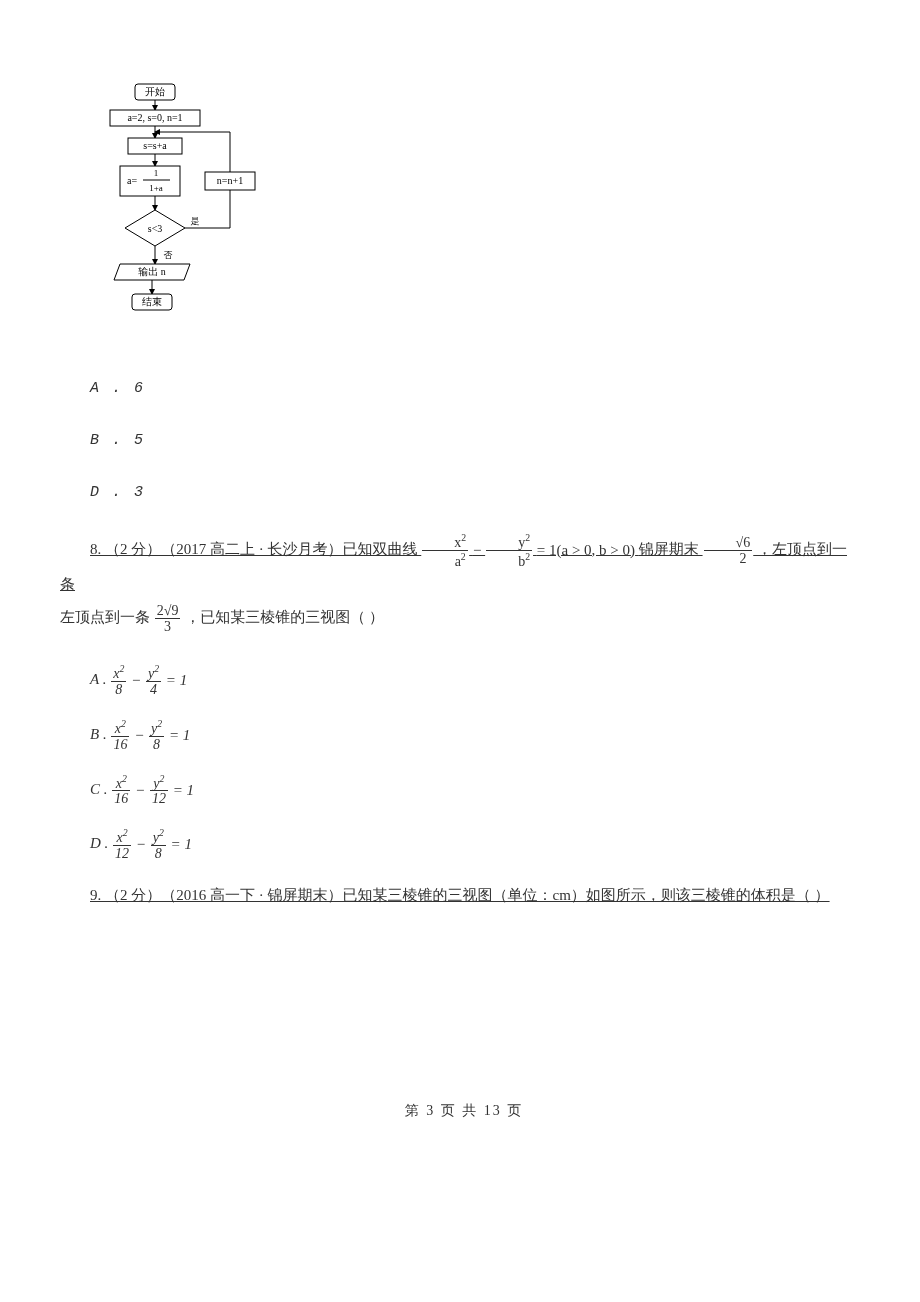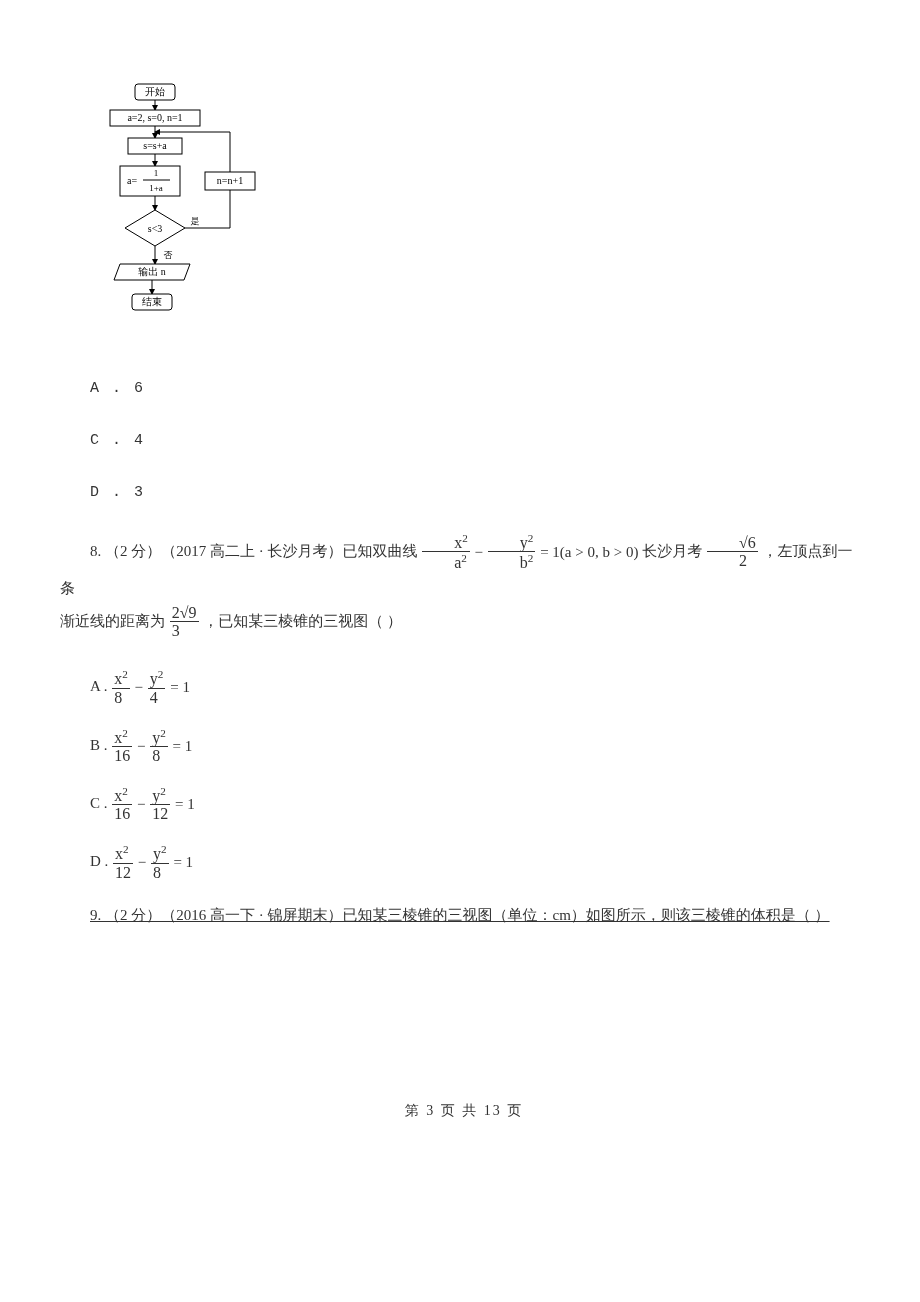--- a/index.html
+++ b/index.html
@@ -24,44 +24,46 @@
   }
   .options {
     margin-top: 30px;
     margin-left: 30px;
   }
   .opt {
     margin-bottom: 28px;
     font-family: "Courier New", monospace;
     letter-spacing: 2px;
     font-size: 15px;
+    font-style: italic;
   }
   .q-block {
     margin-top: 12px;
     margin-bottom: 10px;
   }
   .q8-text {
     text-indent: 2em;
     line-height: 2.2;
+    text-decoration: underline;
   }
   .q9-text {
     text-indent: 2em;
     margin-top: 10px;
     text-decoration: underline;
   }
   .eq-options .opt {
     margin-bottom: 22px;
     font-family: "SimSun", serif;
     letter-spacing: 0;
   }
   .frac {
     display: inline-block;
     vertical-align: middle;
-    text-align: left;
-    font-size: 16px;
+    text-align: center;
+    font-size: 14px;
     margin: 0 1px;
   }
   .frac .num { display: block; border-bottom: 1px solid #333; padding: 0 2px; line-height: 1; }
   .frac .den { display: block; padding: 0 2px; padding-top: 1px; line-height: 1; }
   .inline-mid { vertical-align: middle; }
   .footer {
     position: absolute;
     bottom: 28px;
     left: 4px;
     width: 100%;
@@ -130,46 +132,46 @@
       <text x="62" y="193" class="fc-text">输出 n</text>
       <line x1="62" y1="200" x2="62" y2="214" class="fc-line" marker-end="url(#ah)"></line>
 
       <rect x="42" y="214" width="40" height="16" rx="3" class="fc-box"></rect>
       <text x="62" y="223" class="fc-text">结束</text>
     </svg>
   </div>
 
   <div class="options">
     <div class="opt">A . 6</div>
-    <div class="opt">C . 4</div>
+    <div class="opt">B . 5</div>
     <div class="opt">D . 3</div>
   </div>
 
   <div class="q-block">
     <div class="q8-text">
       <span>8. （2 分）（2017 高二上 · 长沙月考）已知双曲线 </span>
       <span class="frac inline-mid">
         <span class="num"><span>x</span><sup>2</sup></span>
         <span class="den"><span>a</span><sup>2</sup></span>
       </span>
       <span class="inline-mid"> − </span>
       <span class="frac inline-mid">
         <span class="num"><span>y</span><sup>2</sup></span>
         <span class="den"><span>b</span><sup>2</sup></span>
       </span>
       <span class="inline-mid"> = 1(a &gt; 0, b &gt; 0)</span>
-      <span> 长沙月考 </span>
+      <span> 锦屏期末 </span>
       <span class="frac inline-mid">
         <span class="num">√6</span>
         <span class="den">2</span>
       </span>
       <span> ，左顶点到一条</span>
       <br>
       <span style="display:inline-block; text-indent:0;">
-        <span>渐近线的距离为 </span>
+        <span>左顶点到一条 </span>
         <span class="frac inline-mid">
           <span class="num">2√9</span>
           <span class="den">3</span>
         </span>
         <span> ，已知某三棱锥的三视图（    ）</span>
       </span>
     </div>
 
     <div class="options eq-options">
       <div class="opt">

